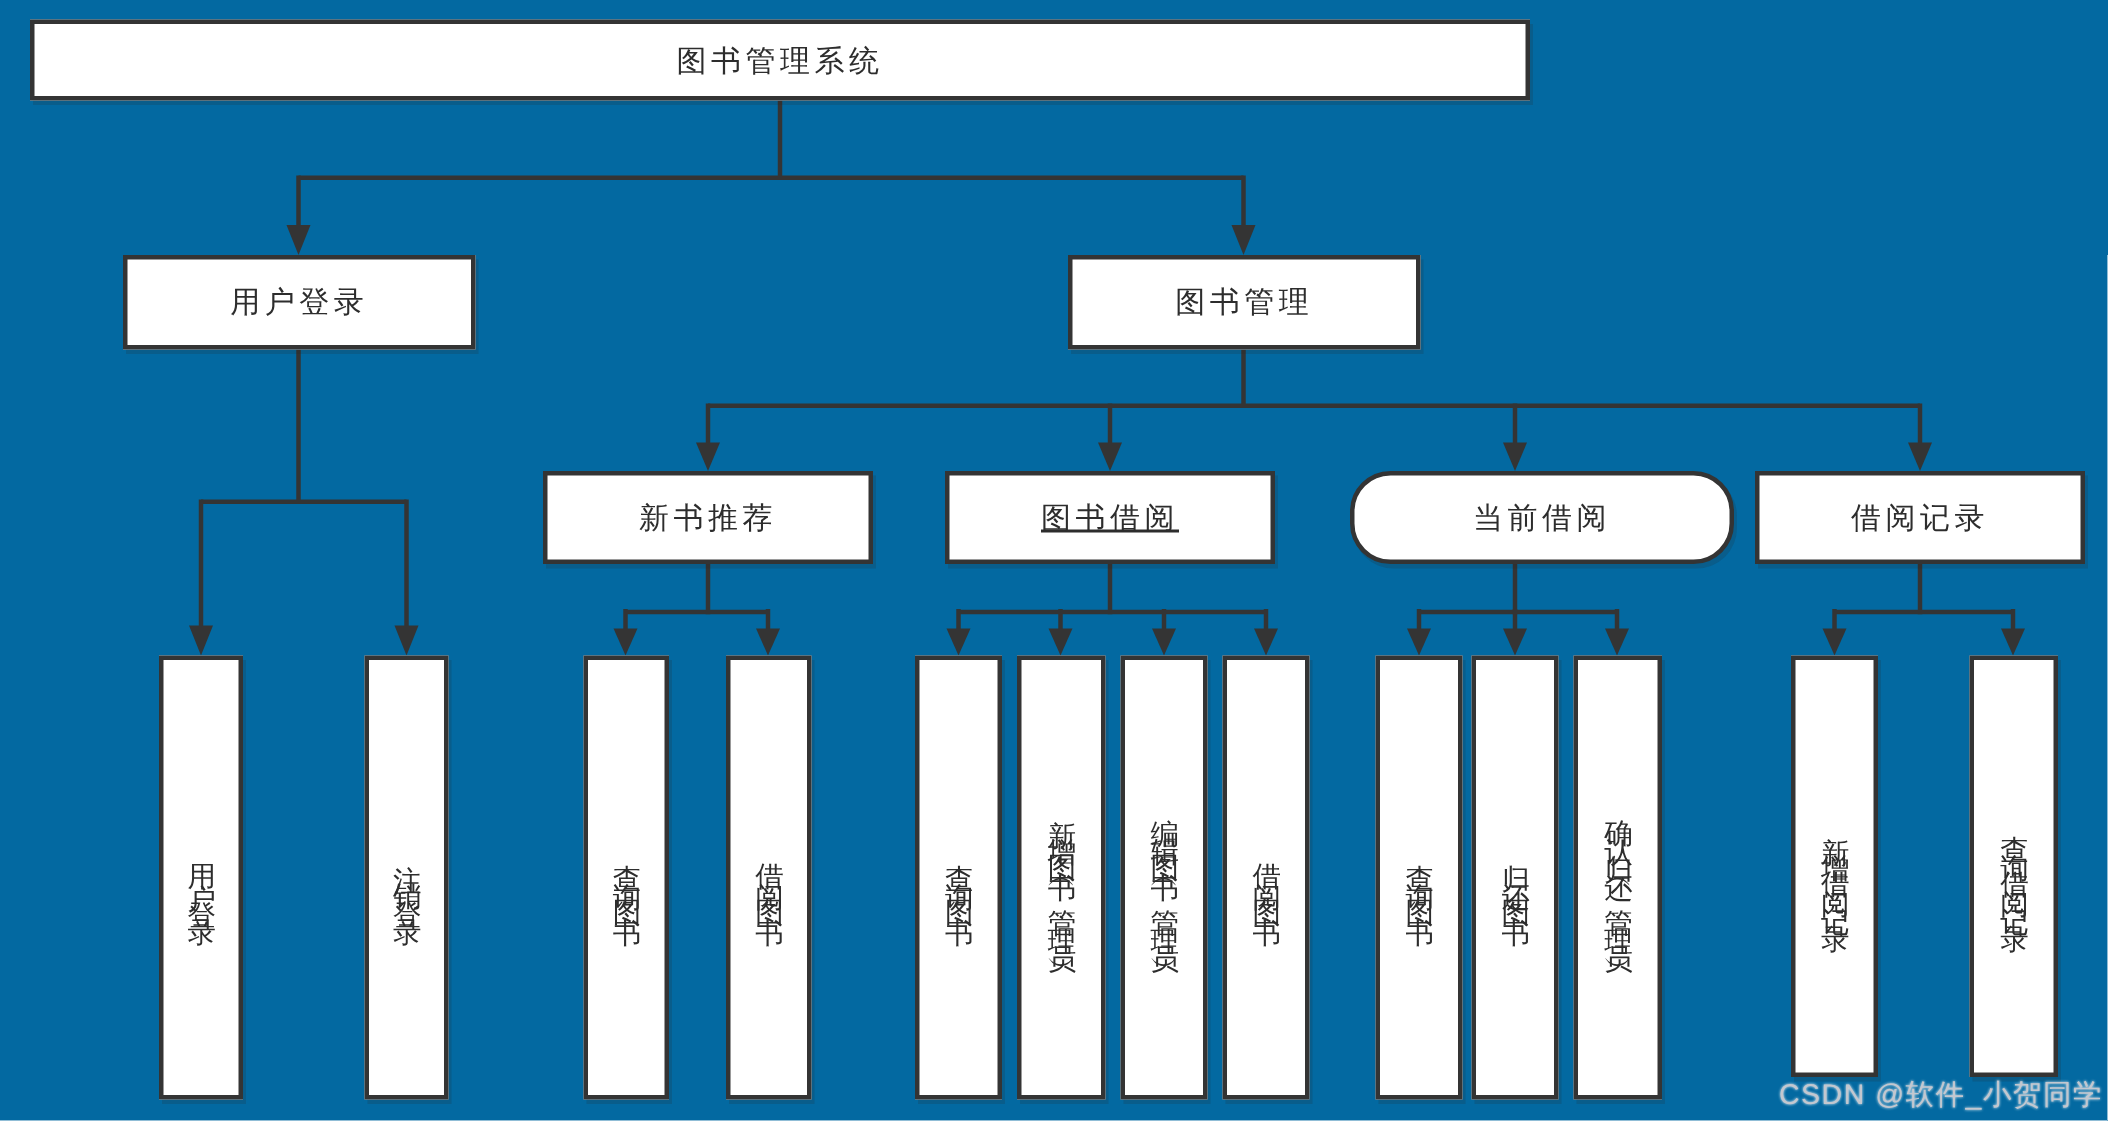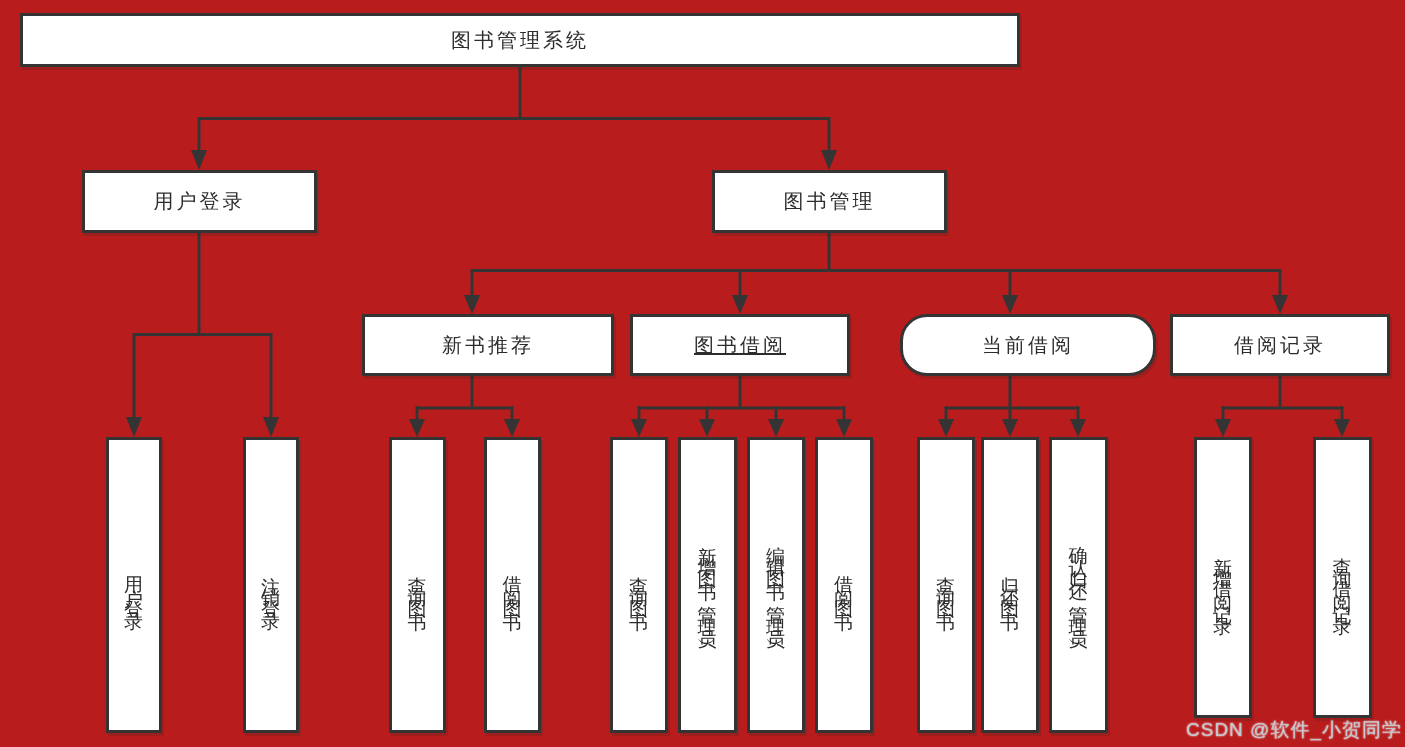--- a/index.html
+++ b/index.html
@@ -5,21 +5,21 @@
   html, body {
     margin: 0;
     padding: 0;
     background: #ffffff;
     font-family: "Liberation Sans", sans-serif;
   }
   #canvas {
     position: relative;
     width: 1405px;
     height: 747px;
-    background: #b91c1c;
+    background: #0369a1;
     overflow: hidden;
   }
   #connectors {
     position: absolute;
     left: 0;
     top: 0;
     pointer-events: none;
   }
   #connectors line {
     stroke: #343434;
@@ -128,21 +128,21 @@
     <polygon points="1215,419 1231,419 1223,437"></polygon>
     <line x1="1342" y1="406" x2="1342" y2="420"></line>
     <polygon points="1334,419 1350,419 1342,437"></polygon>
   </svg>
 
   <div class="hbox" style="left:20px; top:13px; width:1000px; height:54px;">图书管理系统</div>
 
   <div class="hbox" style="left:82px; top:170px; width:235px; height:63px;">用户登录</div>
   <div class="hbox" style="left:712px; top:170px; width:235px; height:63px;font-family:Liberation Serif, serif;">图书管理</div>
 
-  <div class="hbox" style="left:362px; top:314px; width:252px; height:62px;">新书推荐</div>
+  <div class="hbox" style="left:362px; top:314px; width:220px; height:62px;">新书推荐</div>
   <div class="hbox" style="left:630px; top:314px; width:220px; height:62px;text-decoration:underline;">图书借阅</div>
   <div class="hbox" style="left:900px; top:314px; width:256px; height:62px;border-radius:27px;">当前借阅</div>
   <div class="hbox" style="left:1170px; top:314px; width:220px; height:62px;">借阅记录</div>
 
   <div class="vbox" style="left:106px; top:437px; width:56px; height:296px;">用户登录</div>
   <div class="vbox" style="left:243px; top:437px; width:56px; height:296px;">注销登录</div>
 
   <div class="vbox" style="left:389px; top:437px; width:57px; height:296px;">查询图书</div>
   <div class="vbox" style="left:484px; top:437px; width:57px; height:296px;">借阅图书</div>
 

